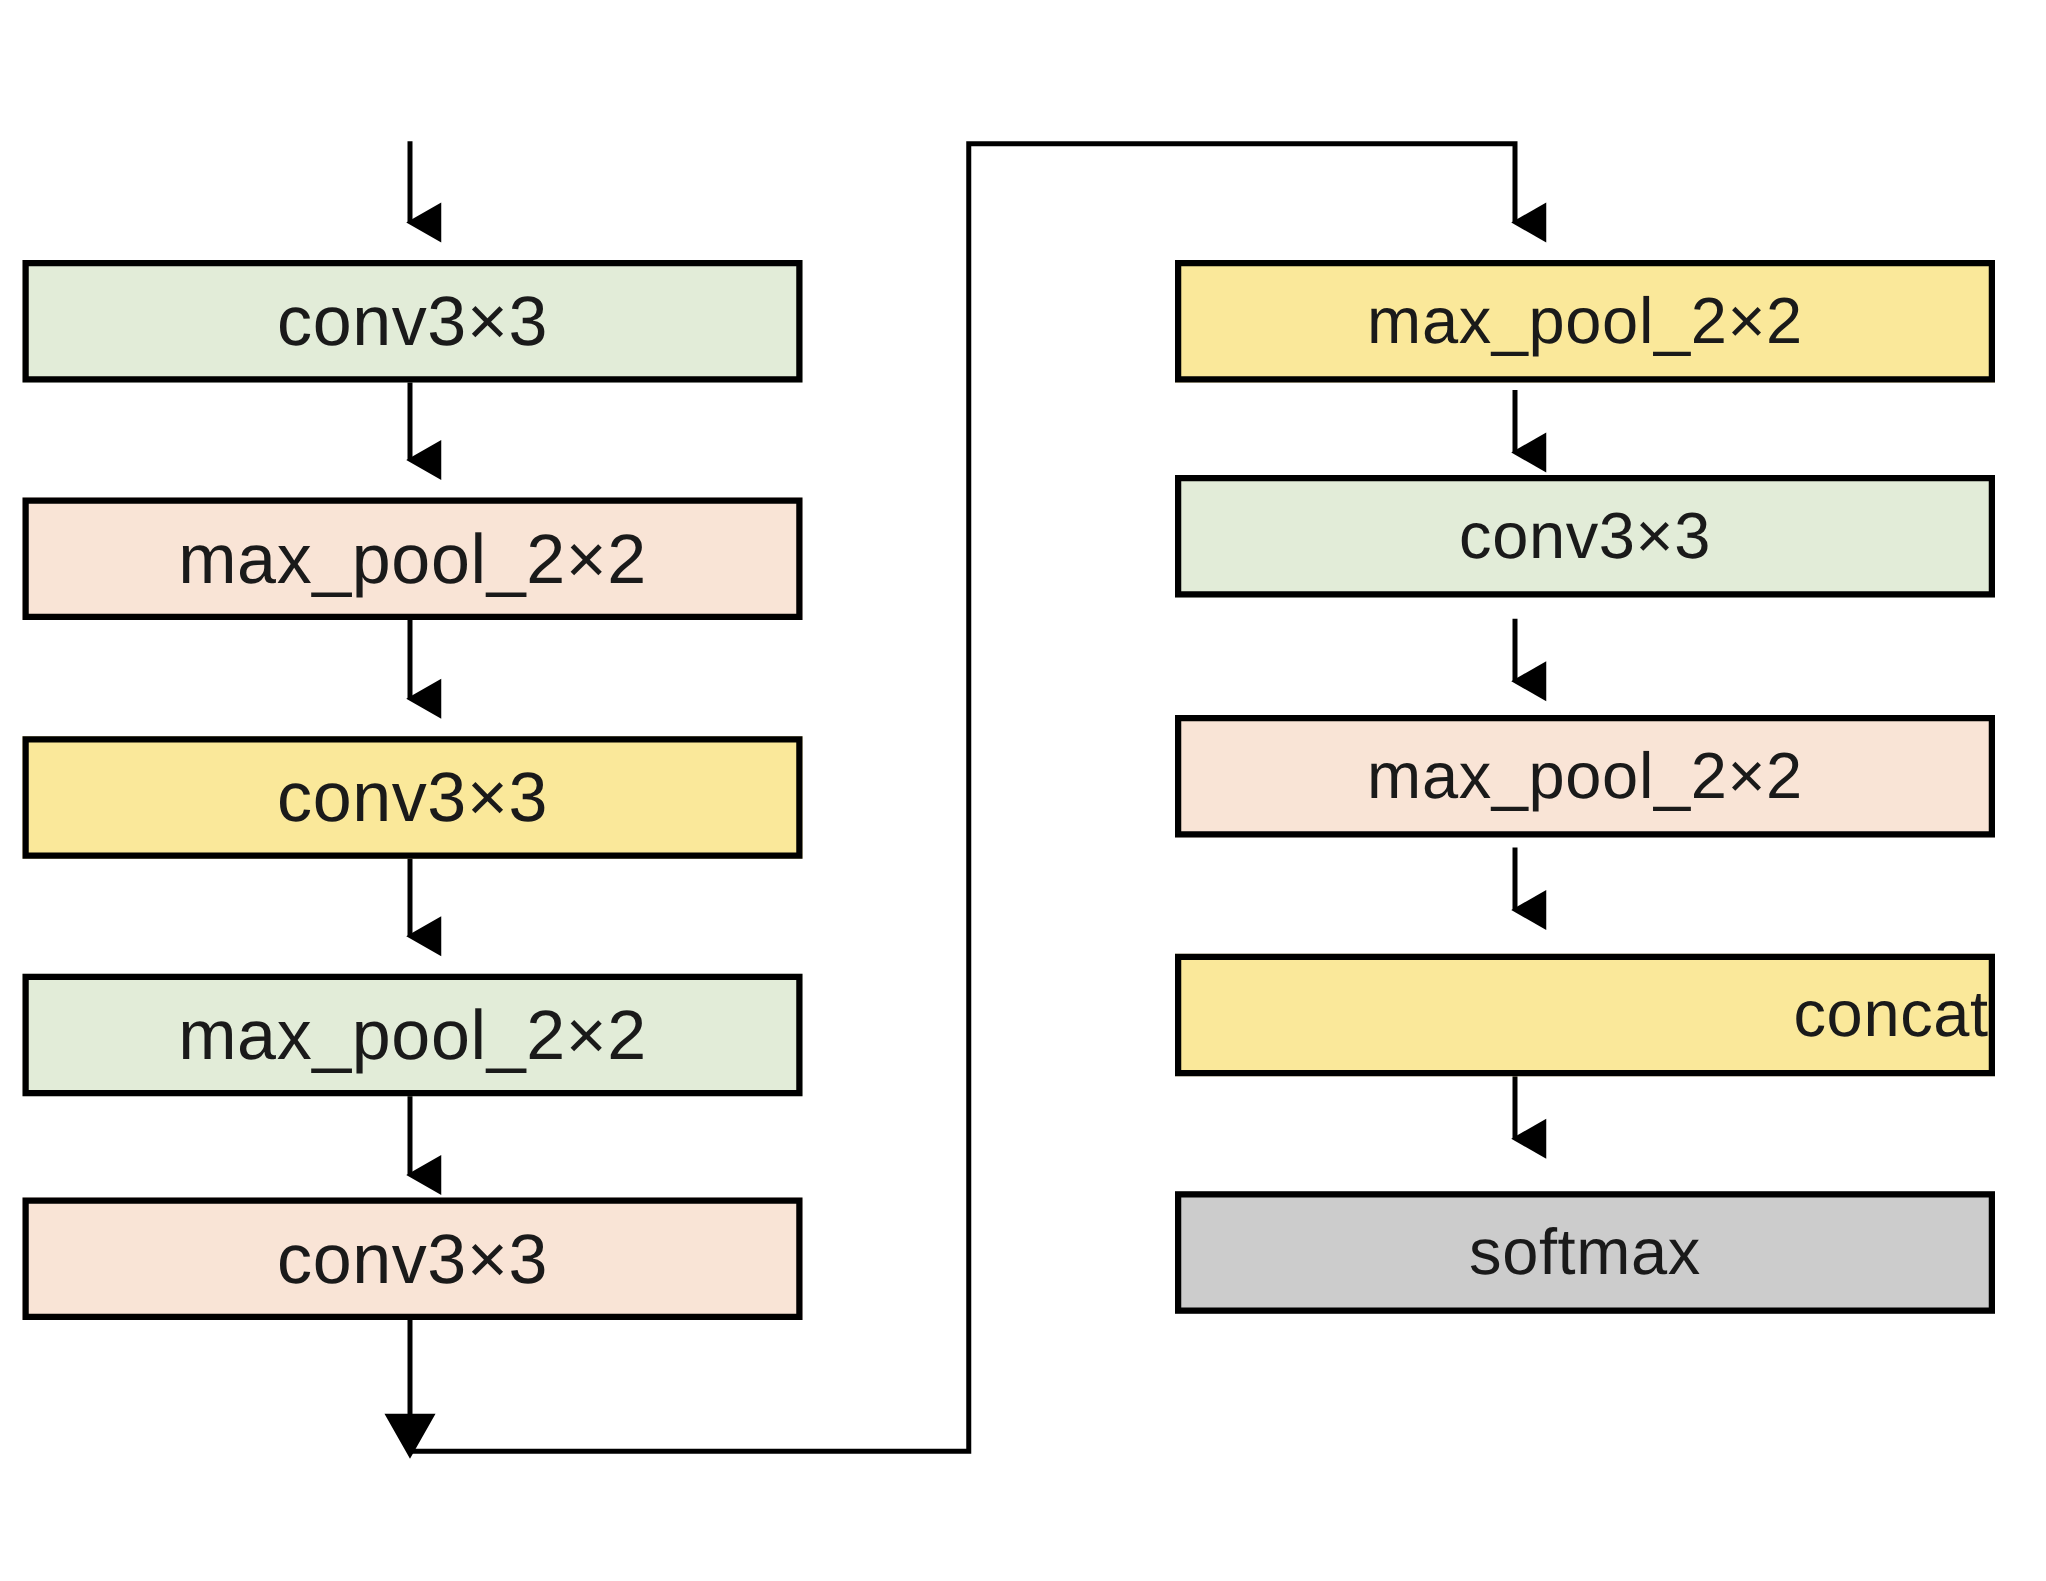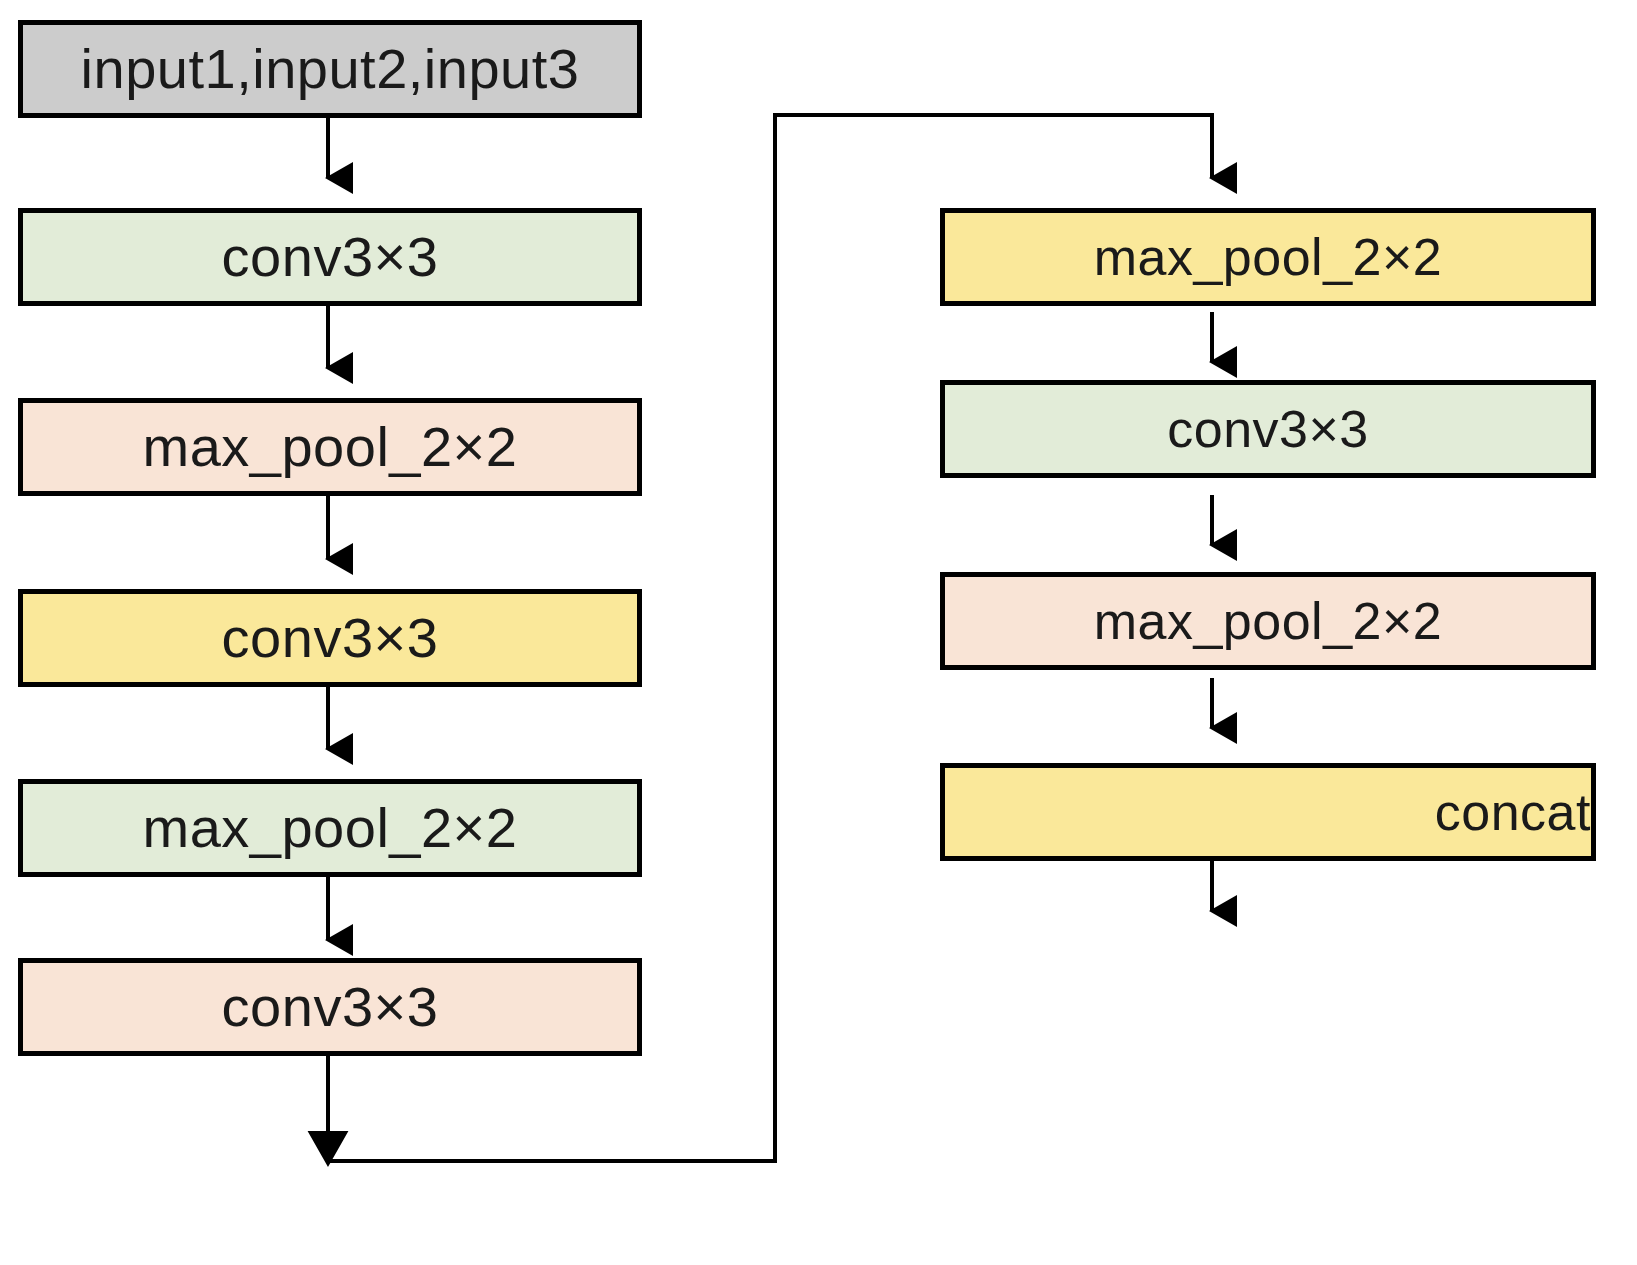--- a/index.html
+++ b/index.html
@@ -94,23 +94,20 @@
       <line x1="1212" y1="495" x2="1212" y2="545" marker-end="url(#arrowhead-lg)"></line>
     </g>
     <g stroke="#000000" stroke-width="4" fill="none">
       <line x1="1212" y1="678" x2="1212" y2="728" marker-end="url(#arrowhead-lg)"></line>
     </g>
     <g stroke="#000000" stroke-width="4" fill="none">
       <line x1="1212" y1="861" x2="1212" y2="911" marker-end="url(#arrowhead-lg)"></line>
     </g>
   </svg>
 
-  <div class="node col-left h-tall fs-big" style="top:20px; background:#cccccc;">
-    <span class="node-label">input1,input2,input3</span>
-  </div>
 
   <div class="node col-left h-tall fs-big" style="top:208px; background:#e2ecd8;">
     <span class="node-label">conv3×3</span>
   </div>
 
   <div class="node col-left h-tall fs-big" style="top:398px; background:#f9e4d6;">
     <span class="node-label">max_pool_2×2</span>
   </div>
 
   <div class="node col-left h-tall fs-big" style="top:589px; background:#fae89a;">
@@ -134,14 +131,17 @@
   </div>
 
   <div class="node col-right h-tall fs-mid" style="top:572px; background:#f9e4d6;">
     <span class="node-label">max_pool_2×2</span>
   </div>
 
   <div class="node col-right h-tall fs-mid" style="top:763px; background:#fae89a;justify-content:flex-end;">
     <span class="node-label">concat</span>
   </div>
 
+  <div class="node col-right h-tall fs-mid" style="top:953px; background:#cccccc;">
+    <span class="node-label">softmax</span>
+  </div>
 
 </div>
 
 </body></html>

